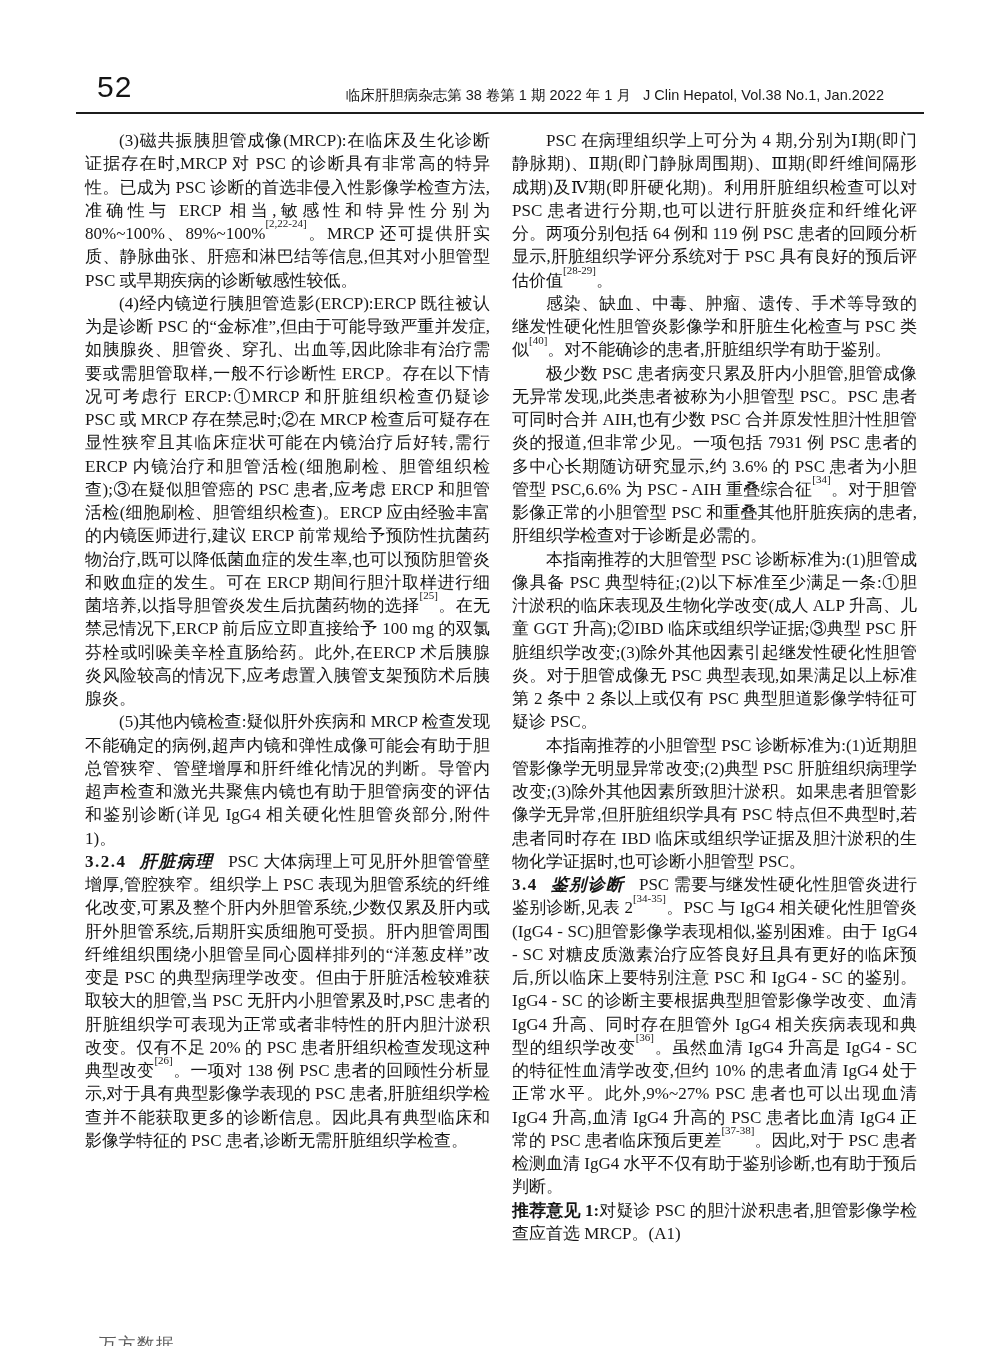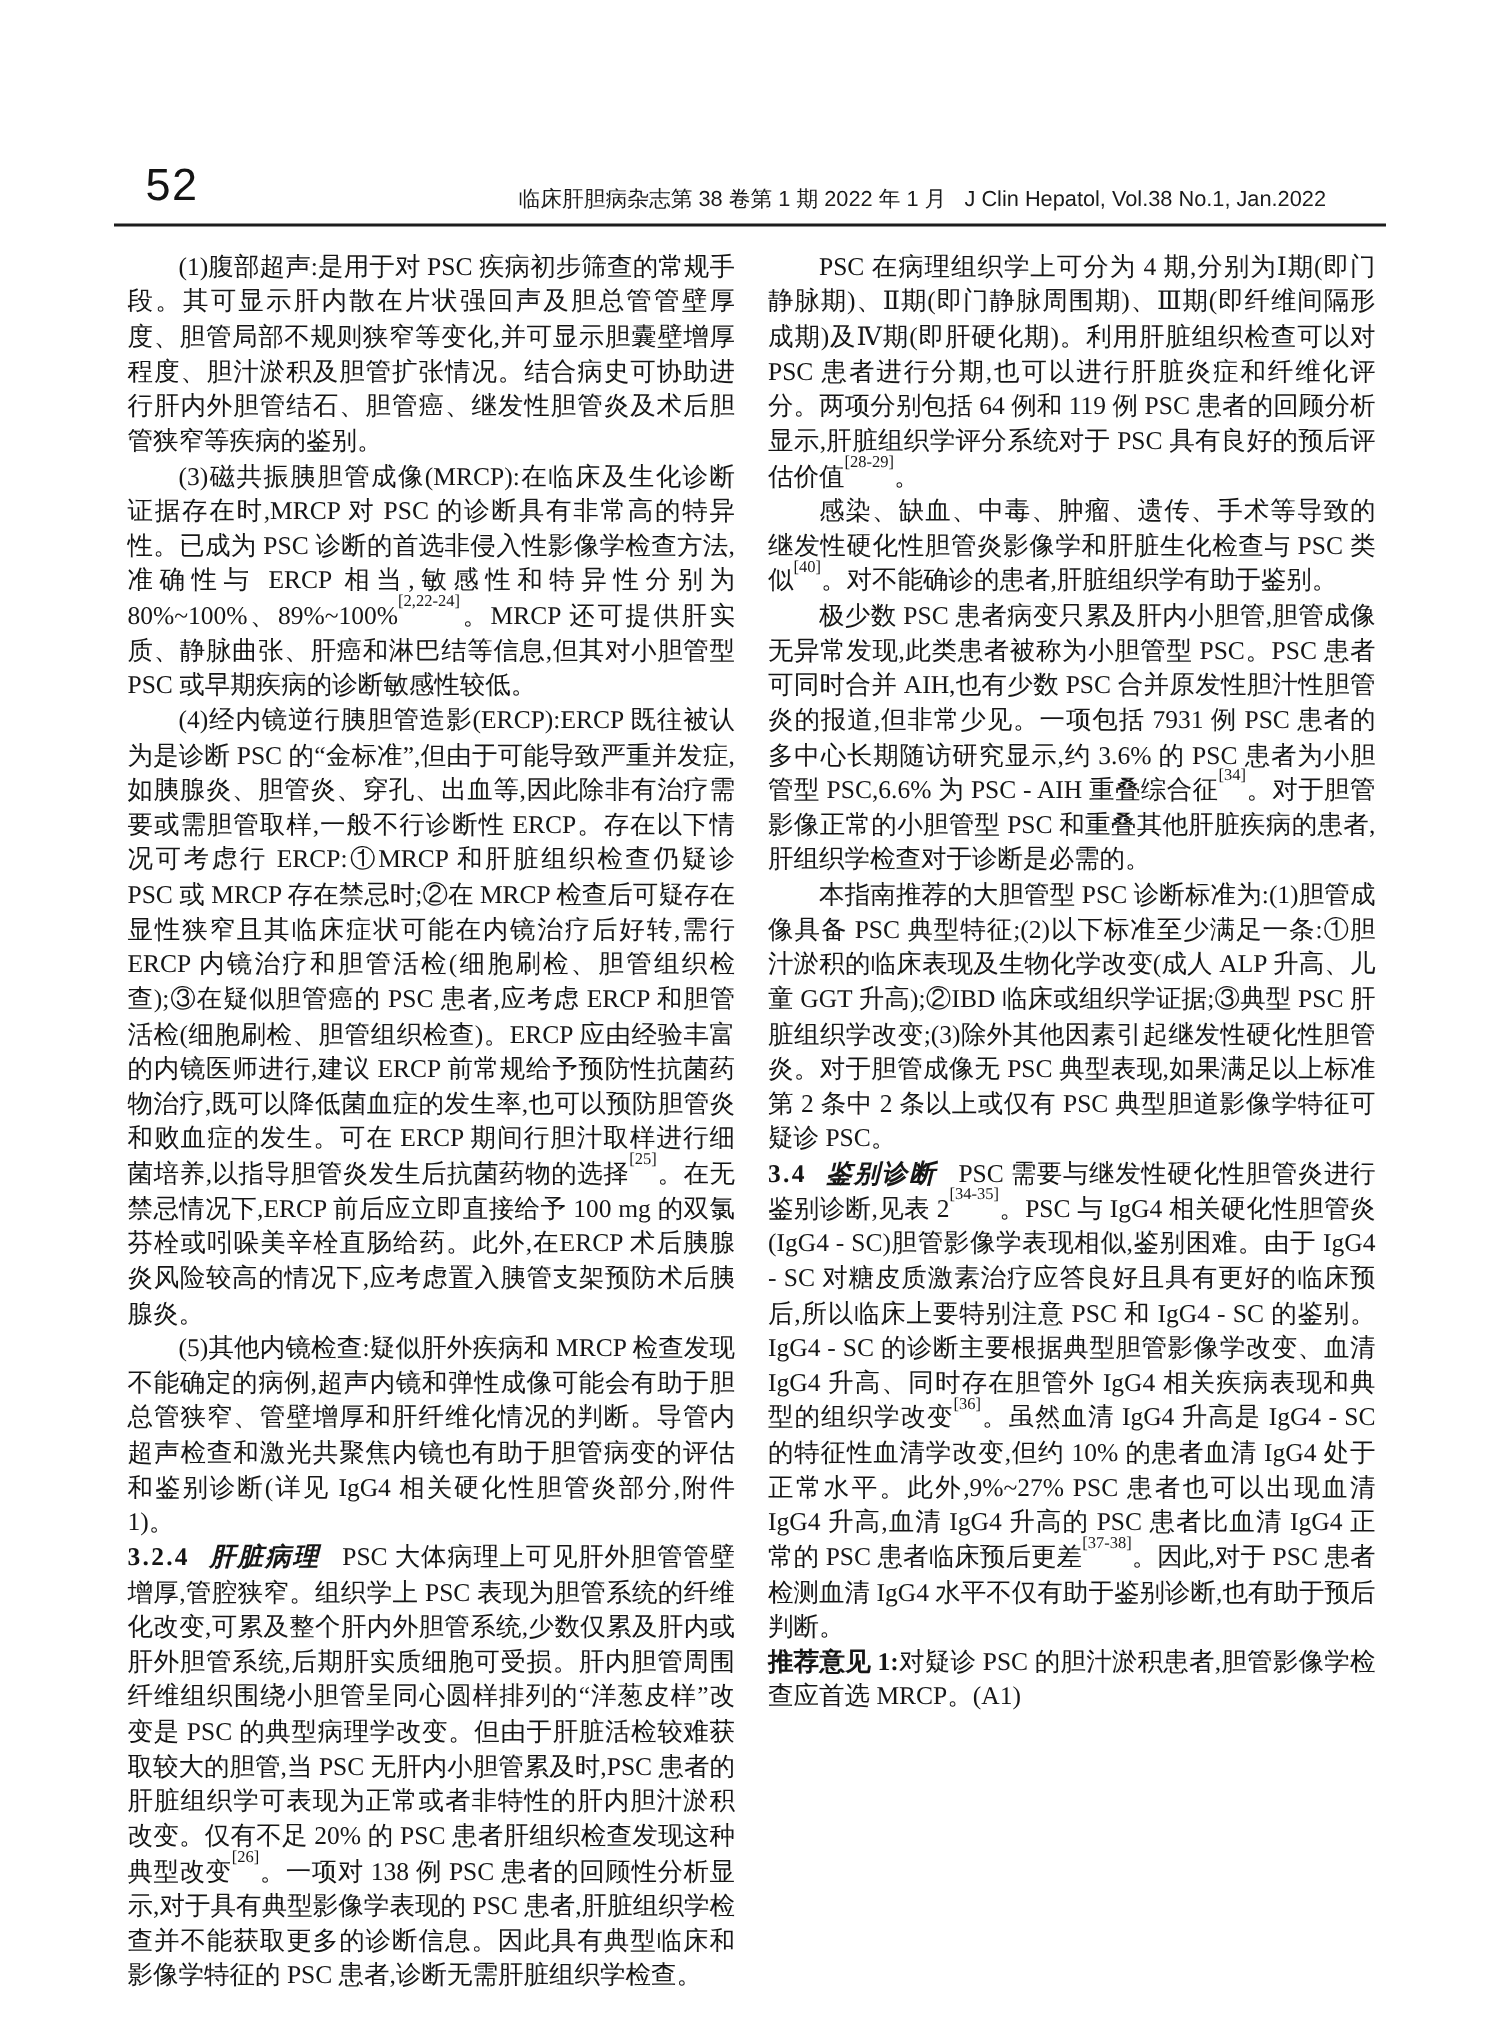--- a/index.html
+++ b/index.html
@@ -4,21 +4,21 @@
 <style>
   html,body{margin:0;padding:0;}
   body{
     width:1000px;height:1346px;
     background:#ffffff;
     position:relative;
     overflow:hidden;
     font-family:"Liberation Serif","DejaVu Serif",serif;
     color:#161616;
   }
-  .page{position:absolute;inset:0;margin-top:37px;}
+  .page{position:absolute;inset:0;}
   .page-number{
     position:absolute;left:97px;top:70px;
     font-family:"Liberation Sans","DejaVu Sans",sans-serif;
     font-size:30px;font-weight:400;color:#141414;letter-spacing:1px;
   }
   .journal-line{
     position:absolute;left:0;top:86px;width:884px;
     text-align:right;
     font-size:14.5px;color:#1a1a1a;
     font-family:"Liberation Sans","DejaVu Sans",sans-serif;
@@ -64,31 +64,31 @@
 <div class="page">
 
   <div class="page-number">52</div>
 
   <div class="journal-line">临床肝胆病杂志第 38 卷第 1 期 2022 年 1 月   J Clin Hepatol, Vol.38 No.1, Jan.2022</div>
 
   <div class="header-rule"></div>
 
   <div class="content">
     <div class="column left">
-        <p class="para indent"><span>(1)腹部超声:是用于对 PSC 疾病初步筛查的常规手段。其可显示肝内散在片状强回声及胆总管管壁厚度、胆管局部不规则狭窄等变化,并可显示胆囊壁增厚程度、胆汁淤积及胆管扩张情况。结合病史可协助进行肝内外胆管结石、胆管癌、继发性胆管炎及术后胆管狭窄等疾病的鉴别。</span></p>
         <p class="para indent"><span>(3)磁共振胰胆管成像(MRCP):在临床及生化诊断证据存在时,MRCP 对 PSC 的诊断具有非常高的特异性。已成为 PSC 诊断的首选非侵入性影像学检查方法,准确性与 ERCP 相当,敏感性和特异性分别为 80%~100%、89%~100%<sup>[2,22-24]</sup>。MRCP 还可提供肝实质、静脉曲张、肝癌和淋巴结等信息,但其对小胆管型 PSC 或早期疾病的诊断敏感性较低。</span></p>
         <p class="para indent"><span>(4)经内镜逆行胰胆管造影(ERCP):ERCP 既往被认为是诊断 PSC 的“金标准”,但由于可能导致严重并发症,如胰腺炎、胆管炎、穿孔、出血等,因此除非有治疗需要或需胆管取样,一般不行诊断性 ERCP。存在以下情况可考虑行 ERCP:①MRCP 和肝脏组织检查仍疑诊 PSC 或 MRCP 存在禁忌时;②在 MRCP 检查后可疑存在显性狭窄且其临床症状可能在内镜治疗后好转,需行 ERCP 内镜治疗和胆管活检(细胞刷检、胆管组织检查);③在疑似胆管癌的 PSC 患者,应考虑 ERCP 和胆管活检(细胞刷检、胆管组织检查)。ERCP 应由经验丰富的内镜医师进行,建议 ERCP 前常规给予预防性抗菌药物治疗,既可以降低菌血症的发生率,也可以预防胆管炎和败血症的发生。可在 ERCP 期间行胆汁取样进行细菌培养,以指导胆管炎发生后抗菌药物的选择<sup>[25]</sup>。在无禁忌情况下,ERCP 前后应立即直接给予 100 mg 的双氯芬栓或吲哚美辛栓直肠给药。此外,在ERCP 术后胰腺炎风险较高的情况下,应考虑置入胰管支架预防术后胰腺炎。</span></p>
         <p class="para indent"><span>(5)其他内镜检查:疑似肝外疾病和 MRCP 检查发现不能确定的病例,超声内镜和弹性成像可能会有助于胆总管狭窄、管壁增厚和肝纤维化情况的判断。导管内超声检查和激光共聚焦内镜也有助于胆管病变的评估和鉴别诊断(详见 IgG4 相关硬化性胆管炎部分,附件 1)。</span></p>
         <p class="para flush"><span class="sec-num">3.2.4</span><span class="sec-title">肝脏病理</span><span>PSC 大体病理上可见肝外胆管管壁增厚,管腔狭窄。组织学上 PSC 表现为胆管系统的纤维化改变,可累及整个肝内外胆管系统,少数仅累及肝内或肝外胆管系统,后期肝实质细胞可受损。肝内胆管周围纤维组织围绕小胆管呈同心圆样排列的“洋葱皮样”改变是 PSC 的典型病理学改变。但由于肝脏活检较难获取较大的胆管,当 PSC 无肝内小胆管累及时,PSC 患者的肝脏组织学可表现为正常或者非特性的肝内胆汁淤积改变。仅有不足 20% 的 PSC 患者肝组织检查发现这种典型改变<sup>[26]</sup>。一项对 138 例 PSC 患者的回顾性分析显示,对于具有典型影像学表现的 PSC 患者,肝脏组织学检查并不能获取更多的诊断信息。因此具有典型临床和影像学特征的 PSC 患者,诊断无需肝脏组织学检查。</span></p>
       </div>
     <div class="column right">
         <p class="para indent"><span>PSC 在病理组织学上可分为 4 期,分别为Ⅰ期(即门静脉期)、Ⅱ期(即门静脉周围期)、Ⅲ期(即纤维间隔形成期)及Ⅳ期(即肝硬化期)。利用肝脏组织检查可以对 PSC 患者进行分期,也可以进行肝脏炎症和纤维化评分。两项分别包括 64 例和 119 例 PSC 患者的回顾分析显示,肝脏组织学评分系统对于 PSC 具有良好的预后评估价值<sup>[28-29]</sup>。</span></p>
         <p class="para indent"><span>感染、缺血、中毒、肿瘤、遗传、手术等导致的继发性硬化性胆管炎影像学和肝脏生化检查与 PSC 类似<sup>[40]</sup>。对不能确诊的患者,肝脏组织学有助于鉴别。</span></p>
         <p class="para indent"><span>极少数 PSC 患者病变只累及肝内小胆管,胆管成像无异常发现,此类患者被称为小胆管型 PSC。PSC 患者可同时合并 AIH,也有少数 PSC 合并原发性胆汁性胆管炎的报道,但非常少见。一项包括 7931 例 PSC 患者的多中心长期随访研究显示,约 3.6% 的 PSC 患者为小胆管型 PSC,6.6% 为 PSC - AIH 重叠综合征<sup>[34]</sup>。对于胆管影像正常的小胆管型 PSC 和重叠其他肝脏疾病的患者,肝组织学检查对于诊断是必需的。</span></p>
         <p class="para indent"><span>本指南推荐的大胆管型 PSC 诊断标准为:(1)胆管成像具备 PSC 典型特征;(2)以下标准至少满足一条:①胆汁淤积的临床表现及生物化学改变(成人 ALP 升高、儿童 GGT 升高);②IBD 临床或组织学证据;③典型 PSC 肝脏组织学改变;(3)除外其他因素引起继发性硬化性胆管炎。对于胆管成像无 PSC 典型表现,如果满足以上标准第 2 条中 2 条以上或仅有 PSC 典型胆道影像学特征可疑诊 PSC。</span></p>
+        <p class="para indent"><span>本指南推荐的小胆管型 PSC 诊断标准为:(1)近期胆管影像学无明显异常改变;(2)典型 PSC 肝脏组织病理学改变;(3)除外其他因素所致胆汁淤积。如果患者胆管影像学无异常,但肝脏组织学具有 PSC 特点但不典型时,若患者同时存在 IBD 临床或组织学证据及胆汁淤积的生物化学证据时,也可诊断小胆管型 PSC。</span></p>
         <p class="para flush"><span class="sec-num">3.4</span><span class="sec-title">鉴别诊断</span><span>PSC 需要与继发性硬化性胆管炎进行鉴别诊断,见表 2<sup>[34-35]</sup>。PSC 与 IgG4 相关硬化性胆管炎(IgG4 - SC)胆管影像学表现相似,鉴别困难。由于 IgG4 - SC 对糖皮质激素治疗应答良好且具有更好的临床预后,所以临床上要特别注意 PSC 和 IgG4 - SC 的鉴别。IgG4 - SC 的诊断主要根据典型胆管影像学改变、血清 IgG4 升高、同时存在胆管外 IgG4 相关疾病表现和典型的组织学改变<sup>[36]</sup>。虽然血清 IgG4 升高是 IgG4 - SC 的特征性血清学改变,但约 10% 的患者血清 IgG4 处于正常水平。此外,9%~27% PSC 患者也可以出现血清 IgG4 升高,血清 IgG4 升高的 PSC 患者比血清 IgG4 正常的 PSC 患者临床预后更差<sup>[37-38]</sup>。因此,对于 PSC 患者检测血清 IgG4 水平不仅有助于鉴别诊断,也有助于预后判断。</span></p>
         <p class="para flush"><span class="rec-label">推荐意见 1:</span><span>对疑诊 PSC 的胆汁淤积患者,胆管影像学检查应首选 MRCP。(A1)</span></p>
       </div>
   </div>
 
   <div class="watermark">万方数据</div>
 
 </div>
 
 </body></html>

